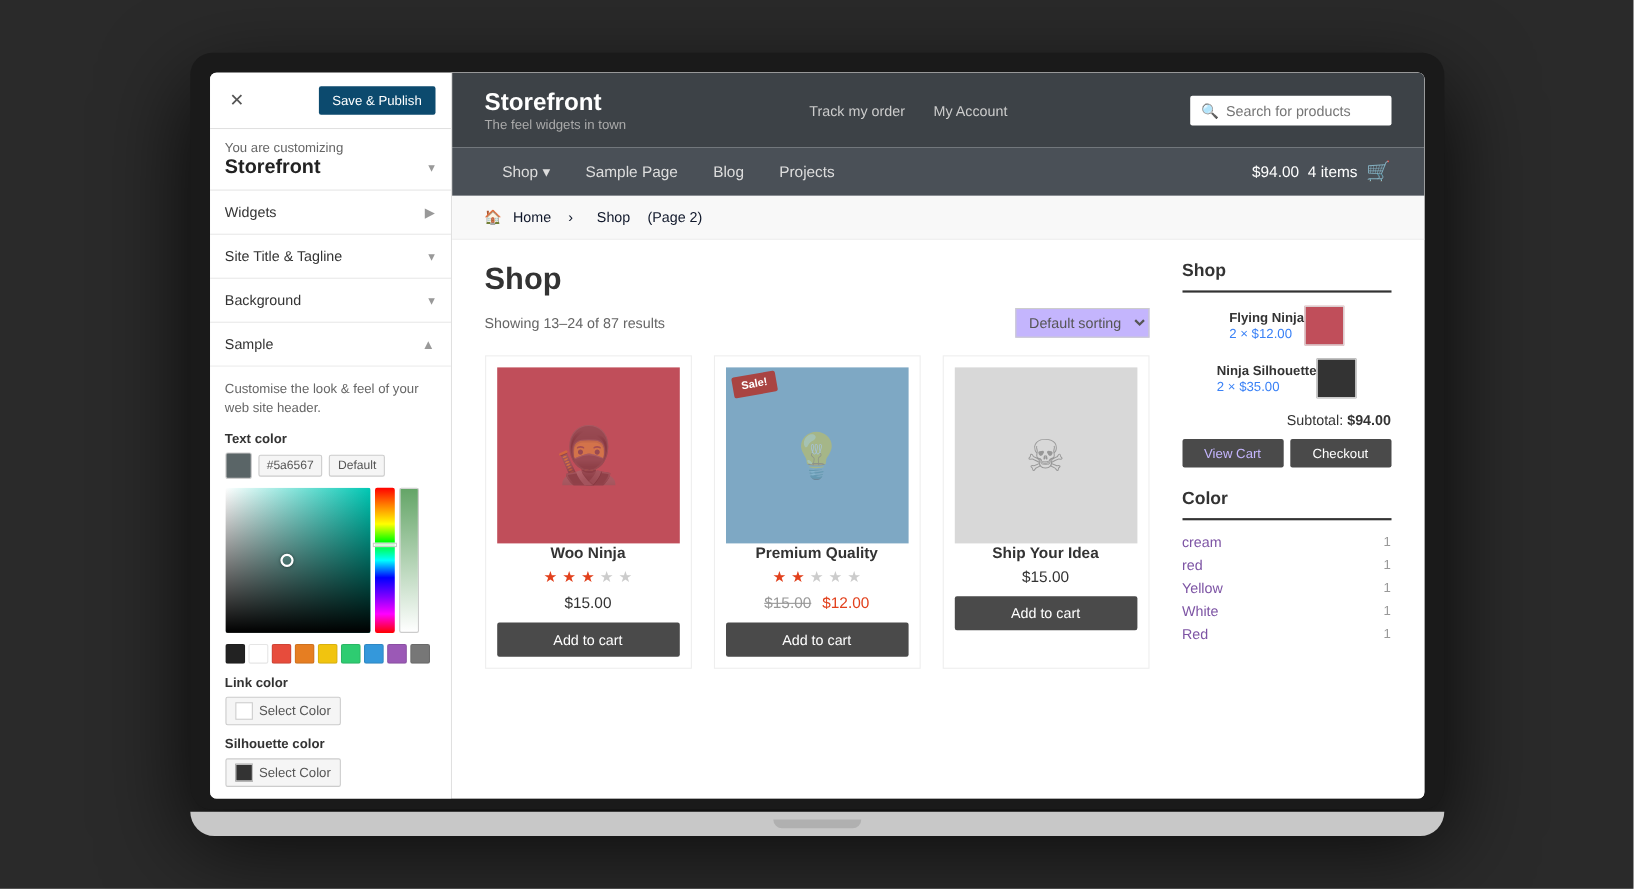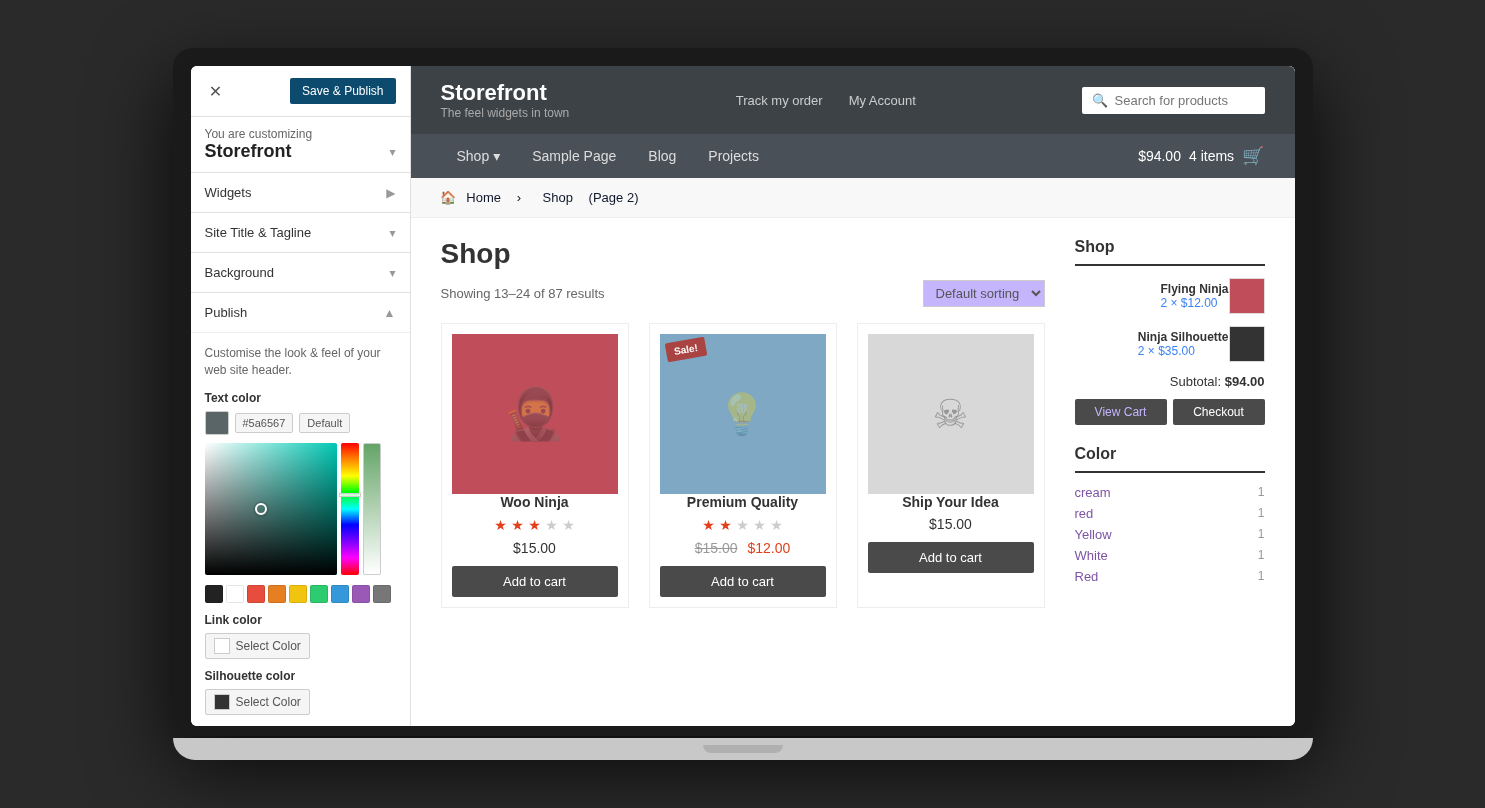--- a/index.html
+++ b/index.html
@@ -502,21 +502,21 @@
     }
     .sidebar-divider {
       border: none;
       border-top: 2px solid #333;
       margin-bottom: 12px;
     }
 
     .cart-item {
       display: flex;
       align-items: center;
-      justify-content: flex-end;
+      justify-content: center;
       margin-bottom: 12px;
     }
     .cart-item-info .item-name {
       font-size: 12px;
       color: #333;
       font-weight: 600;
     }
     .cart-item-info .item-qty {
       font-size: 12px;
       color: #3b82f6;
@@ -619,21 +619,21 @@
 
         <div class="customizer-section">
           <div class="section-header">
             <span>Background</span>
             <span class="section-arrow">▾</span>
           </div>
         </div>
 
         <div class="customizer-section">
           <div class="section-header">
-            <span>Publish</span>
+            <span>Sample</span>
             <span class="section-arrow">▲</span>
           </div>
 
           <div class="header-section-content">
             <p class="section-description">Customise the look &amp; feel of your web site header.</p>
 
             <div class="control-label">Text color</div>
             <div class="color-buttons">
               <div class="color-swatch-btn" style="background:#5a6567;"></div>
               <button class="color-value-btn">#5a6567</button>

